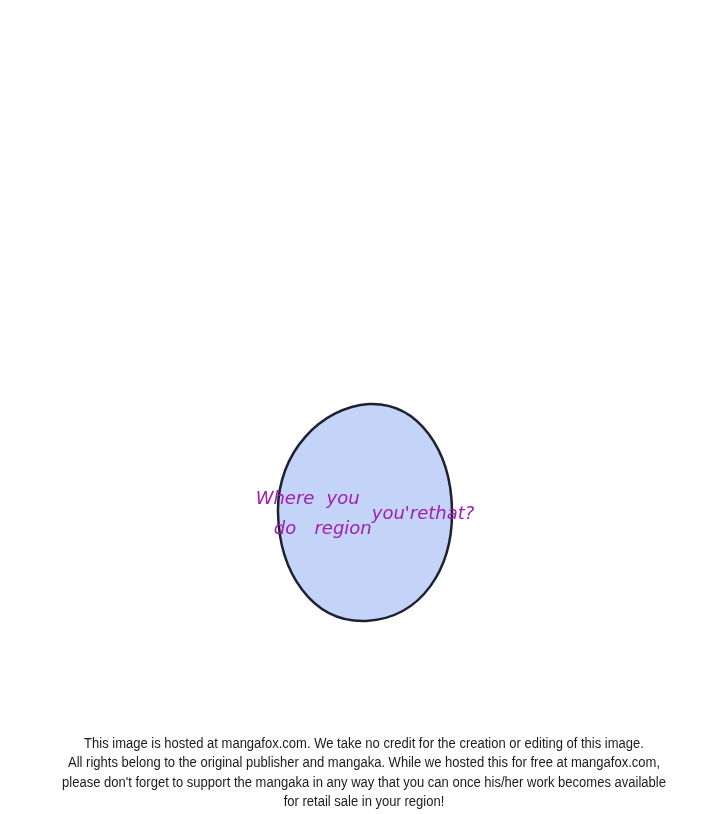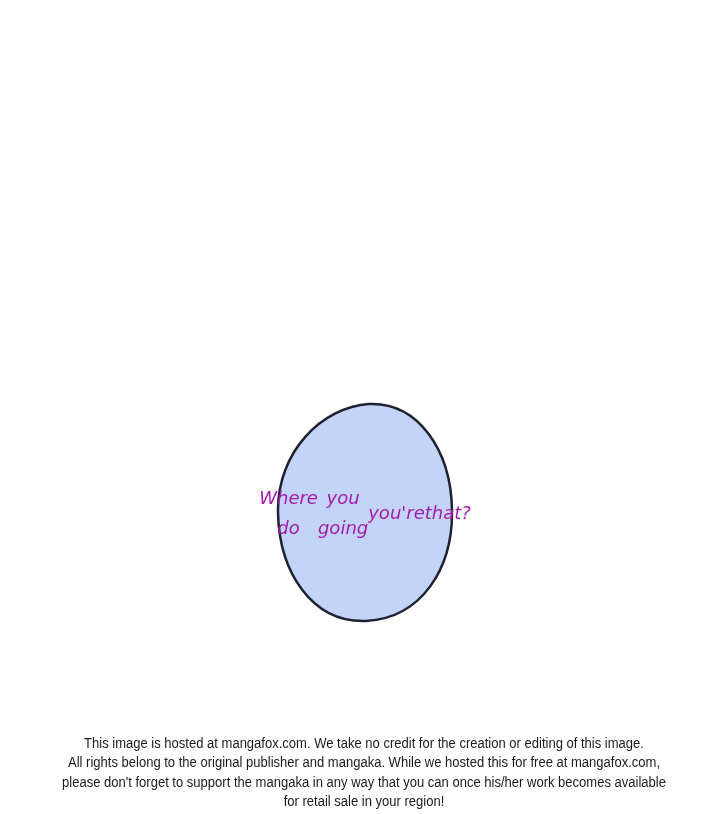--- a/index.html
+++ b/index.html
@@ -83,21 +83,21 @@
   <div class="bubble">
     <svg viewBox="0 0 182 224" aria-hidden="true">
       <path d="M 95 4
            C 144 2, 177 50, 178 110
            C 179 168, 148 218, 92 221
            C 38 223, 5 172, 4 112
            C 3 52, 48 7, 95 4 Z" stroke="#1e2130" stroke-width="2.5" stroke-linejoin="round" fill="#c3d4f8"></path>
     </svg>
     <div class="bubble-text">
       <span>Where do</span>
-      <span>you going</span>
+      <span>you region</span>
       <span>you're</span>
       <span>that?</span>
     </div>
   </div>
 
   <div class="disclaimer">
     <div class="line">This image is hosted at mangafox.com. We take no credit for the creation or editing of this image.</div>
     <div class="line">All rights belong to the original publisher and mangaka. While we hosted this for free at mangafox.com,</div>
     <div class="line">please don't forget to support the mangaka in any way that you can once his/her work becomes available</div>
     <div class="line">for retail sale in your region!</div>

